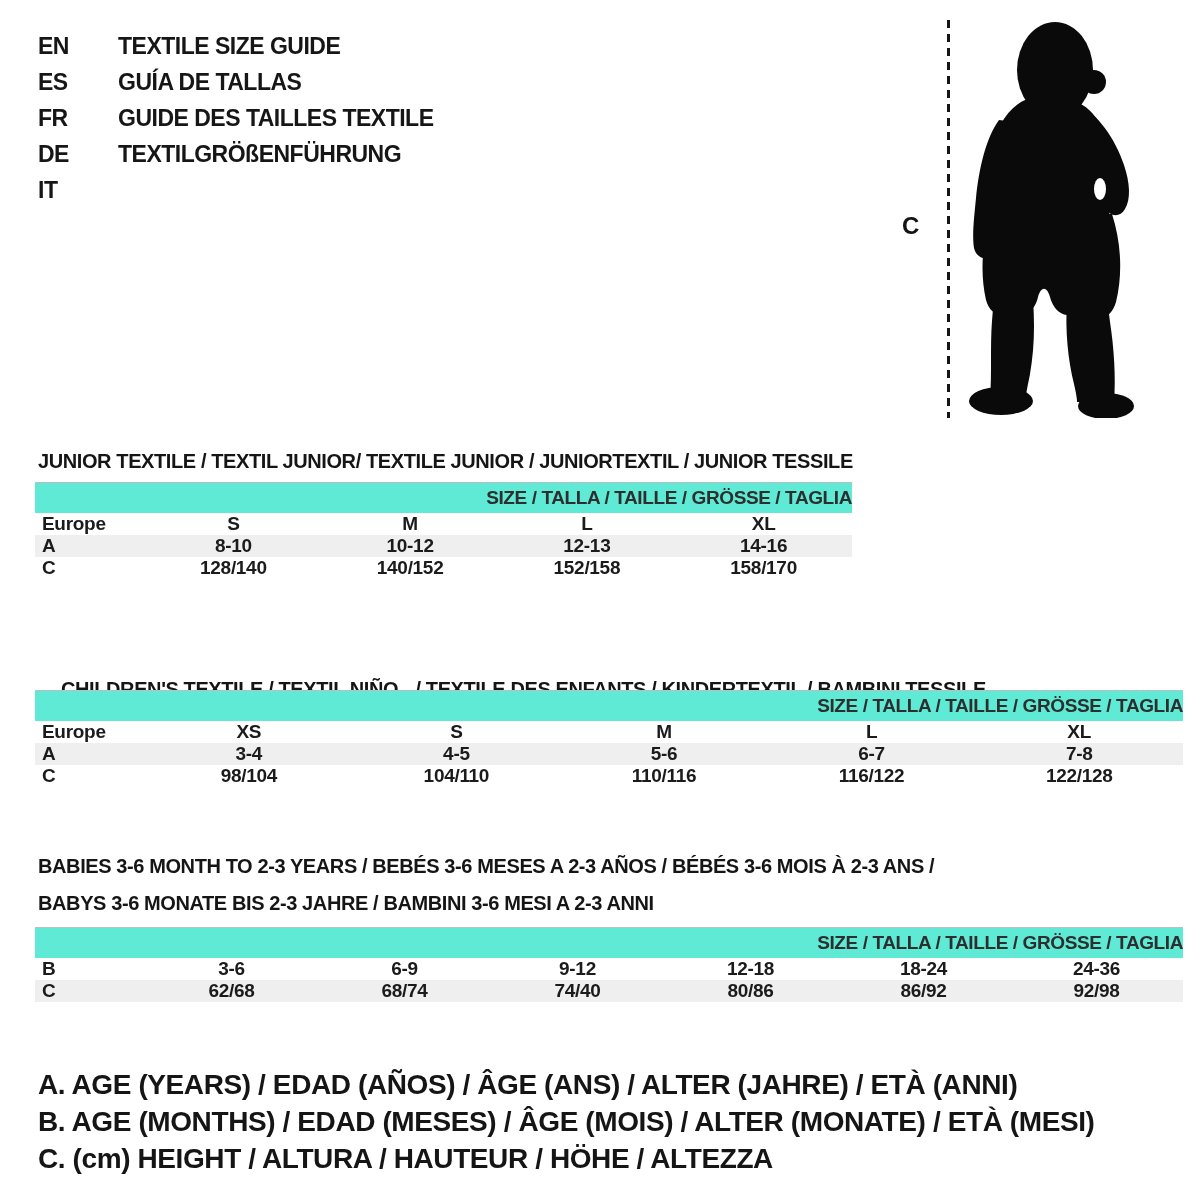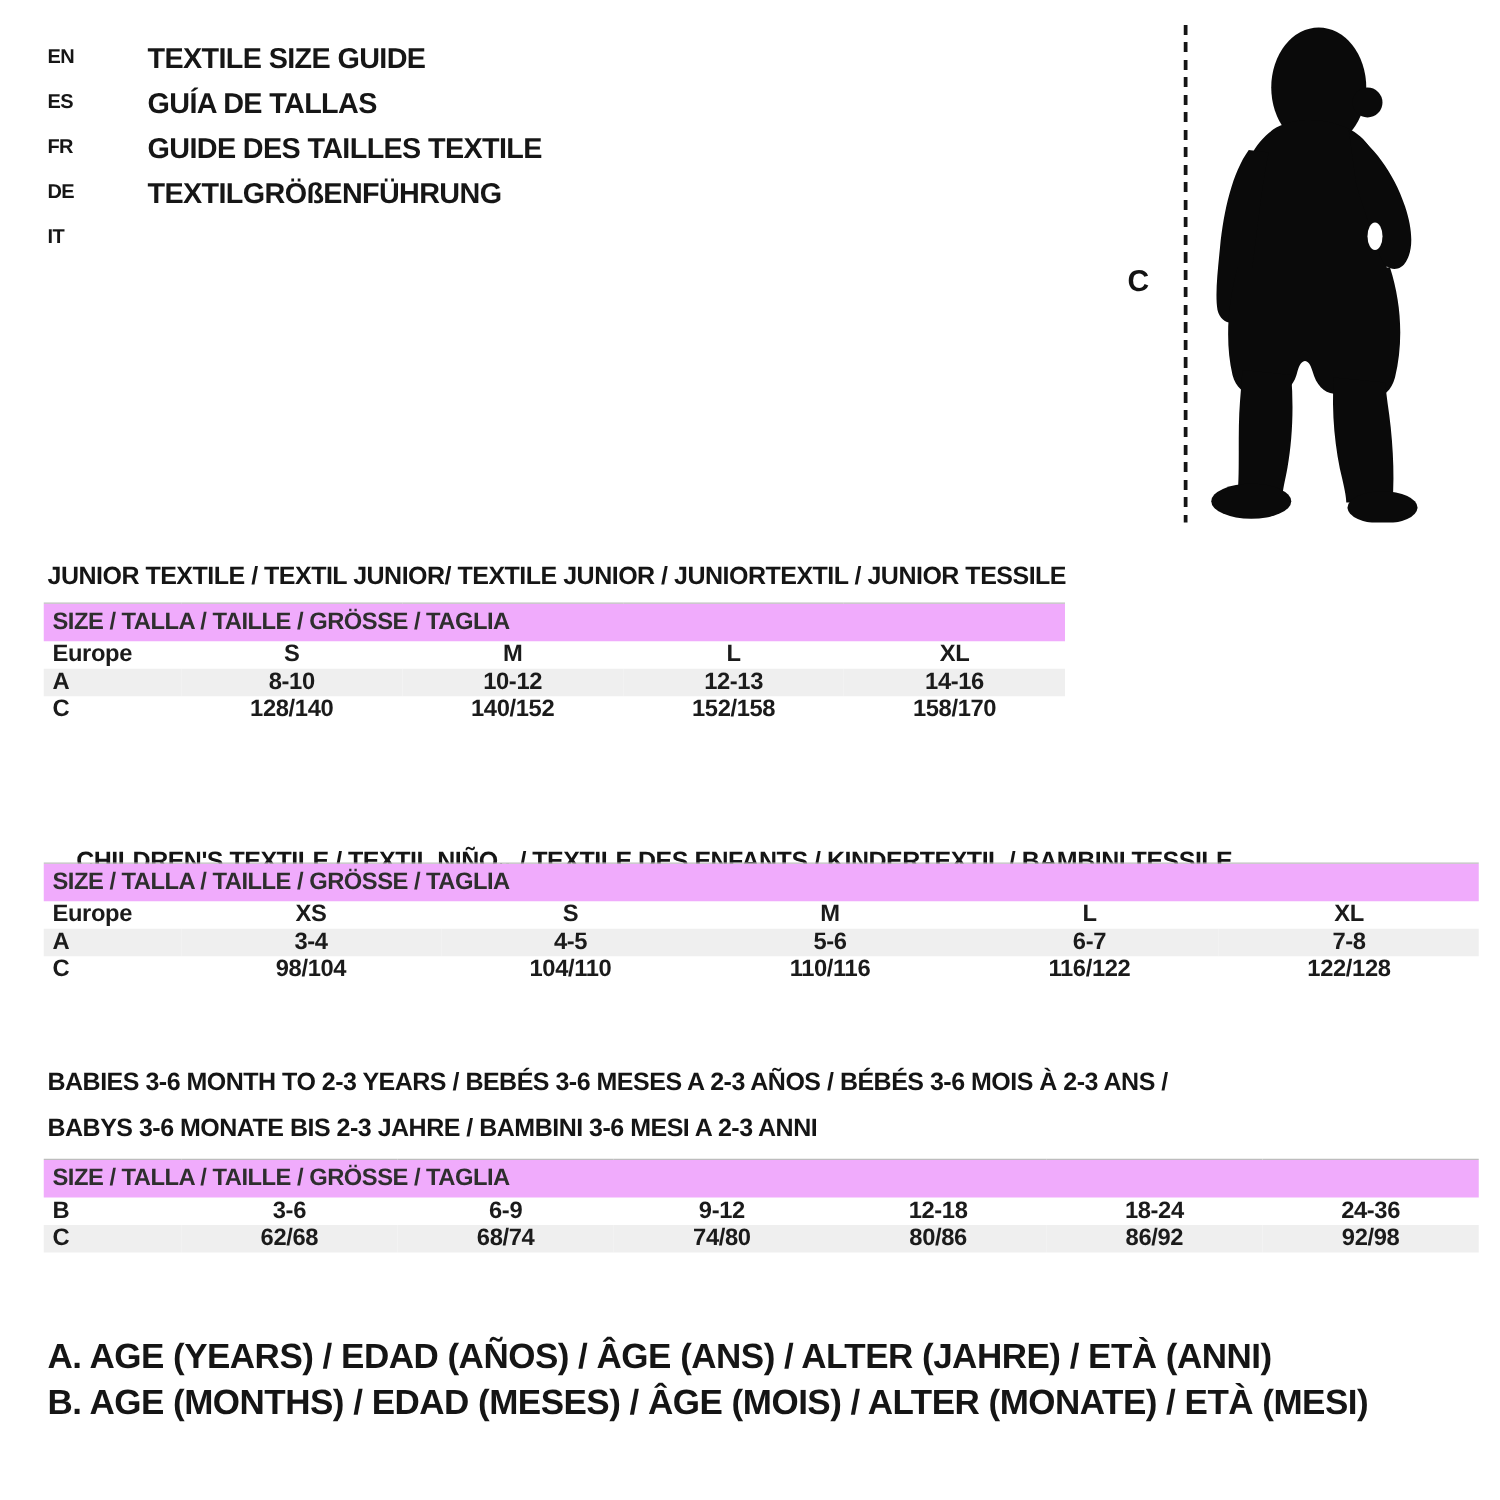--- a/index.html
+++ b/index.html
@@ -9,21 +9,21 @@
     overflow: hidden;
     font-family: "Liberation Sans", sans-serif;
     -webkit-font-smoothing: antialiased;
   }
   .page { position: relative; width: 1200px; height: 1200px; background: #ffffff; }
 
   
   .langs { position: absolute; left: 38px; top: 28px; }
   .lang-row { display: flex; height: 36px; align-items: center; }
   .lang-code {
-    width: 80px; font-size: 16px; font-weight: bold;
+    width: 80px; font-size: 23px; font-weight: bold;
     letter-spacing: -0.5px; color: #161616;
   }
   .lang-title {
     font-size: 23px; font-weight: bold;
     letter-spacing: -0.5px; color: #161616; white-space: nowrap; text-align: center;
   }
 
   
   .dash-line {
     position: absolute; left: 947px; top: 20px; width: 3px; height: 398px;
@@ -49,23 +49,23 @@
   
   .tbl {
     position: absolute; left: 35px;
     border-collapse: collapse; table-layout: fixed;
   }
   .tbl-junior   { top: 482px; width: 817px; }
   .tbl-children { top: 690px; width: 1148px; }
   .tbl-babies   { top: 927px; width: 1148px; }
   .col-label { width: 110px; }
   .tbl th.bar {
-    background: #f0abfc; height: 30px;
+    background: #5eead4; height: 30px;
     font-size: 19px; font-weight: bold; letter-spacing: -0.4px;
-    color: #2e2e2e; text-align: left; padding: 0 0 0 7px;
+    color: #2e2e2e; text-align: right; padding: 0 0 0 7px;
     border-top: 1px solid #bdbdbd;
   }
   .tbl td {
     height: 18px; padding: 0;
     font-size: 19px; font-weight: bold; letter-spacing: -0.3px;
     color: #1b1b1b; text-align: center; white-space: nowrap;
   }
   .tbl td.lbl { text-align: left; padding-left: 7px; }
   .tbl tr.shade td { background: #efefef; }
 
@@ -229,26 +229,27 @@
         <td>6-9</td>
         <td>9-12</td>
         <td>12-18</td>
         <td>18-24</td>
         <td>24-36</td>
       </tr>
       <tr class="shade">
         <td class="lbl">C</td>
         <td>62/68</td>
         <td>68/74</td>
-        <td>74/80</td>
+        <td>74/40</td>
         <td>80/86</td>
         <td>86/92</td>
         <td>92/98</td>
       </tr>
     </tbody>
   </table>
 
   <div class="notes">
     <div class="note-line">A. AGE (YEARS) / EDAD (AÑOS) / ÂGE (ANS) / ALTER (JAHRE) / ETÀ (ANNI)</div>
     <div class="note-line">B. AGE (MONTHS) / EDAD (MESES) / ÂGE (MOIS) / ALTER (MONATE) / ETÀ (MESI)</div>
+    <div class="note-line">C. (cm) HEIGHT / ALTURA / HAUTEUR / HÖHE / ALTEZZA</div>
   </div>
 
 </div>
 
 </body></html>

